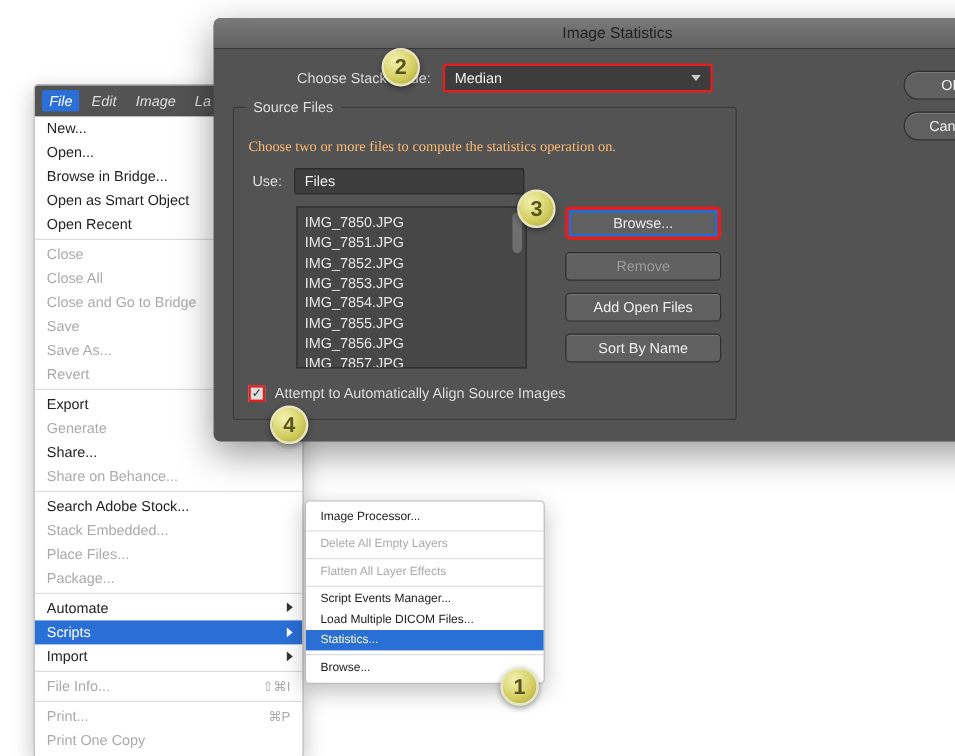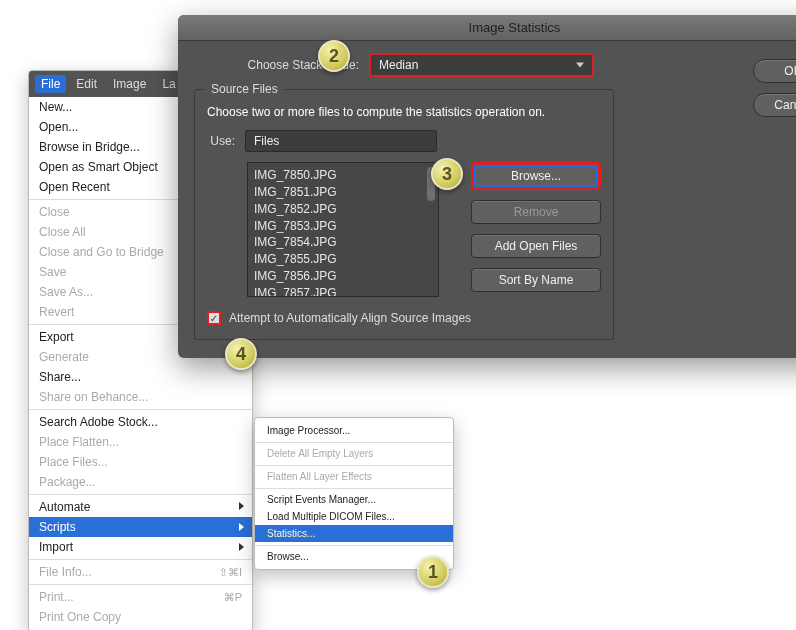--- a/index.html
+++ b/index.html
@@ -24,21 +24,21 @@
     color: #ddd;
     font-size: 12px;
     padding: 4px 6px;
   }
   .file-menu-header .hi {
     background: #2a6fd6;
     color: #fff;
     padding: 2px 6px;
     border-radius: 2px;
   }
-  .file-menu-header span { padding: 2px 6px; }
+  .file-menu-header span { padding: 2px 6px; font-style: italic; }
   .file-menu ul { list-style: none; }
   .file-menu li {
     font-size: 12px;
     padding: 3px 10px;
     color: #222;
     display: flex;
     justify-content: space-between;
     align-items: center;
     position: relative;
   }
@@ -141,21 +141,21 @@
     border-radius: 3px;
     padding: 10px 12px 14px 12px;
     position: relative;
     width: 420px;
   }
   .source-box .title {
     position: absolute; top: -8px; left: 10px;
     background: #535353; padding: 0 6px;
     color: #ddd;
   }
-  .source-box .desc { color: #ffffff; margin: 4px 0 10px 0; line-height: 1.35; }
+  .source-box .desc { color: #fdba74; margin: 14px 0 10px 0; line-height: 1.35; font-family: Liberation Serif, serif; }
   .use-row { display: flex; align-items: center; gap: 10px; margin-bottom: 10px; }
   .use-row .lbl { width: 28px; text-align: right; color: #ddd; }
   .use-select {
     flex: 0 0 192px;
     background: #3d3d3d;
     border: 1px solid #2a2a2a;
     border-radius: 2px;
     padding: 3px 8px;
     color: #eee;
   }
@@ -276,21 +276,21 @@
       <li>
         <span>Share...</span>
       </li>
       <li class="disabled">
         <span>Share on Behance...</span>
       </li>
       <li class="sep">
         <span>Search Adobe Stock...</span>
       </li>
       <li class="disabled">
-        <span>Place Flatten...</span>
+        <span>Stack Embedded...</span>
       </li>
       <li class="disabled">
         <span>Place Files...</span>
       </li>
       <li class="disabled">
         <span>Package...</span>
       </li>
       <li class="sep">
         <span>Automate</span>
         <span class="arrow"></span>

